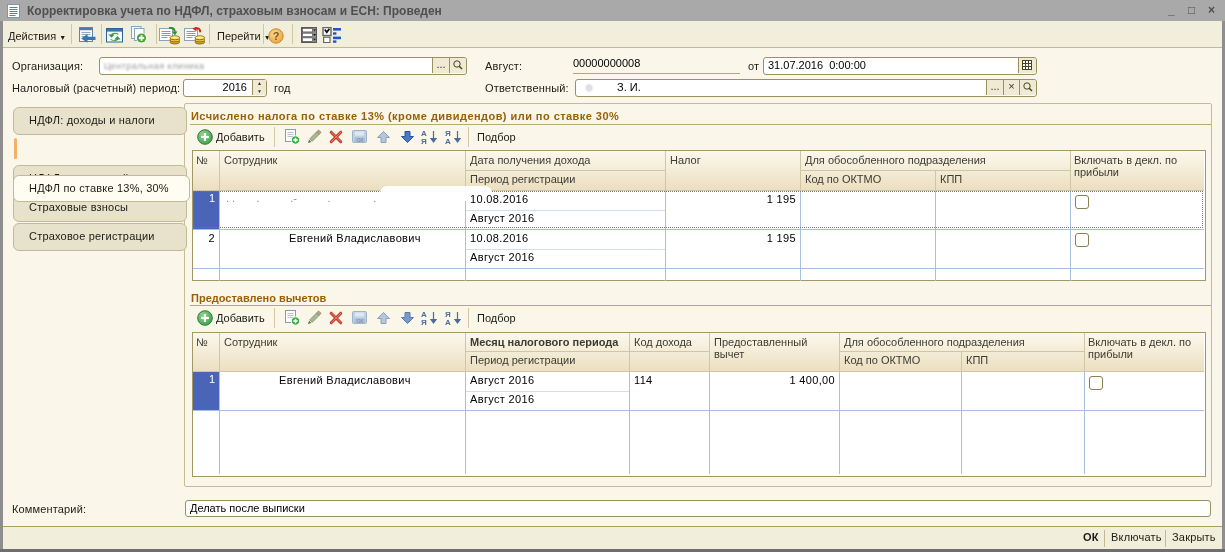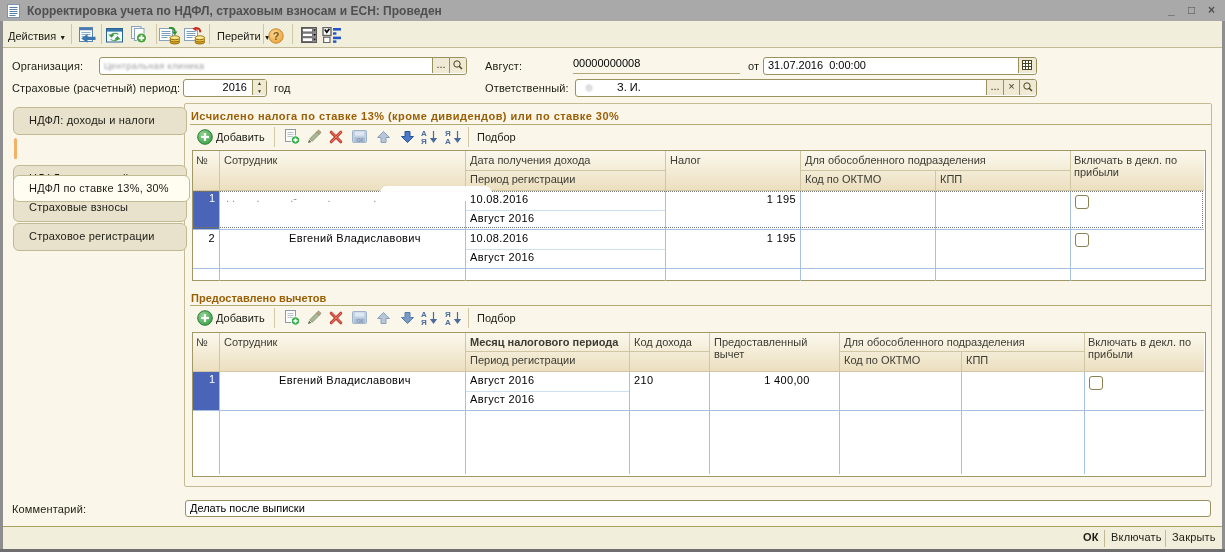--- a/index.html
+++ b/index.html
@@ -203,21 +203,21 @@
 <div class="abs fieldbtns" style="left:1018px;top:58px;width:17px;height:15px;border-radius:0 3px 3px 0;">
     <svg width="16" height="15">
       <rect x="3.5" y="2.5" width="9" height="9" fill="#fff" stroke="#4a431f"></rect>
       <line x1="3.5" y1="5.5" x2="12.5" y2="5.5" stroke="#4a431f"></line>
       <line x1="3.5" y1="8.5" x2="12.5" y2="8.5" stroke="#4a431f"></line>
       <line x1="6.5" y1="2.5" x2="6.5" y2="11.5" stroke="#4a431f"></line>
       <line x1="9.5" y1="2.5" x2="9.5" y2="11.5" stroke="#4a431f"></line>
     </svg>
   </div>
 
-<div class="abs lbl" style="left:12px;top:82px;">Страховые (расчетный) период:</div>
+<div class="abs lbl" style="left:12px;top:82px;">Налоговый (расчетный) период:</div>
 <div class="abs field" style="left:183px;top:79px;width:82px;height:16px;"></div>
 <div class="abs" style="left:183px;top:81px;width:64px;text-align:right;color:#000;">2016</div>
 <div class="abs" style="left:252px;top:80px;width:13px;height:15px;background:#f0ead4;border-left:1px solid #9a9161;font-size:5px;color:#3a3518;text-align:center;line-height:7.5px;">▲<br>▼</div>
 <div class="abs lbl" style="left:274px;top:82px;">год</div>
 
 <div class="abs lbl" style="left:485px;top:82px;">Ответственный:</div>
 <div class="abs field" style="left:575px;top:79px;width:460px;height:16px;"></div>
 <div class="abs" style="left:580px;top:81px;color:#999;filter:blur(1px);">&nbsp;&nbsp;о&nbsp;&nbsp;&nbsp;</div>
 <div class="abs" style="left:617px;top:81px;color:#000;">З. И.</div>
 <div class="abs fieldbtns" style="left:986px;top:80px;width:16px;height:15px;color:#3a3518;text-align:center;">...</div>
@@ -499,22 +499,22 @@
 <div class="abs gl" style="left:961px;top:372px;width:1px;height:102px;"></div>
 <div class="abs gl" style="left:1084px;top:372px;width:1px;height:102px;"></div>
 <div class="abs gls" style="left:466px;top:391px;width:163px;height:1px;"></div>
 <div class="abs gl" style="left:193px;top:410px;width:1011px;height:1px;"></div>
 
 <div class="abs sel" style="left:193px;top:372px;width:26px;height:38px;"></div>
 <div class="abs" style="left:193px;top:373px;width:22px;text-align:right;color:#fff;">1</div>
 <div class="abs cell" style="left:279px;top:374px;">Евгений Владиславович</div>
 <div class="abs cell" style="left:470px;top:374px;">Август 2016</div>
 <div class="abs cell" style="left:470px;top:393px;">Август 2016</div>
-<div class="abs cell" style="left:634px;top:374px;">210</div>
-<div class="abs cell" style="left:739px;top:374px;width:96px;text-align:center;">1 400,00</div>
+<div class="abs cell" style="left:634px;top:374px;">114</div>
+<div class="abs cell" style="left:739px;top:374px;width:96px;text-align:right;">1 400,00</div>
 <div class="cb" style="left:1089px;top:376px;"></div>
 
 <div class="abs lbl" style="left:12px;top:503px;">Комментарий:</div>
 <div class="abs field" style="left:185px;top:500px;width:1024px;height:15px;"></div>
 <div class="abs" style="left:190px;top:502px;color:#000;">Делать после выписки</div>
 
 <div class="abs" id="btmline"></div>
 <div class="abs" id="btmbar"></div>
 <div class="abs btn" style="left:1083px;top:531px;font-weight:bold;letter-spacing:0.3px;">ОК</div>
 <div class="abs" style="left:1104px;top:530px;width:1px;height:17px;background:#c3ba95;"></div>

